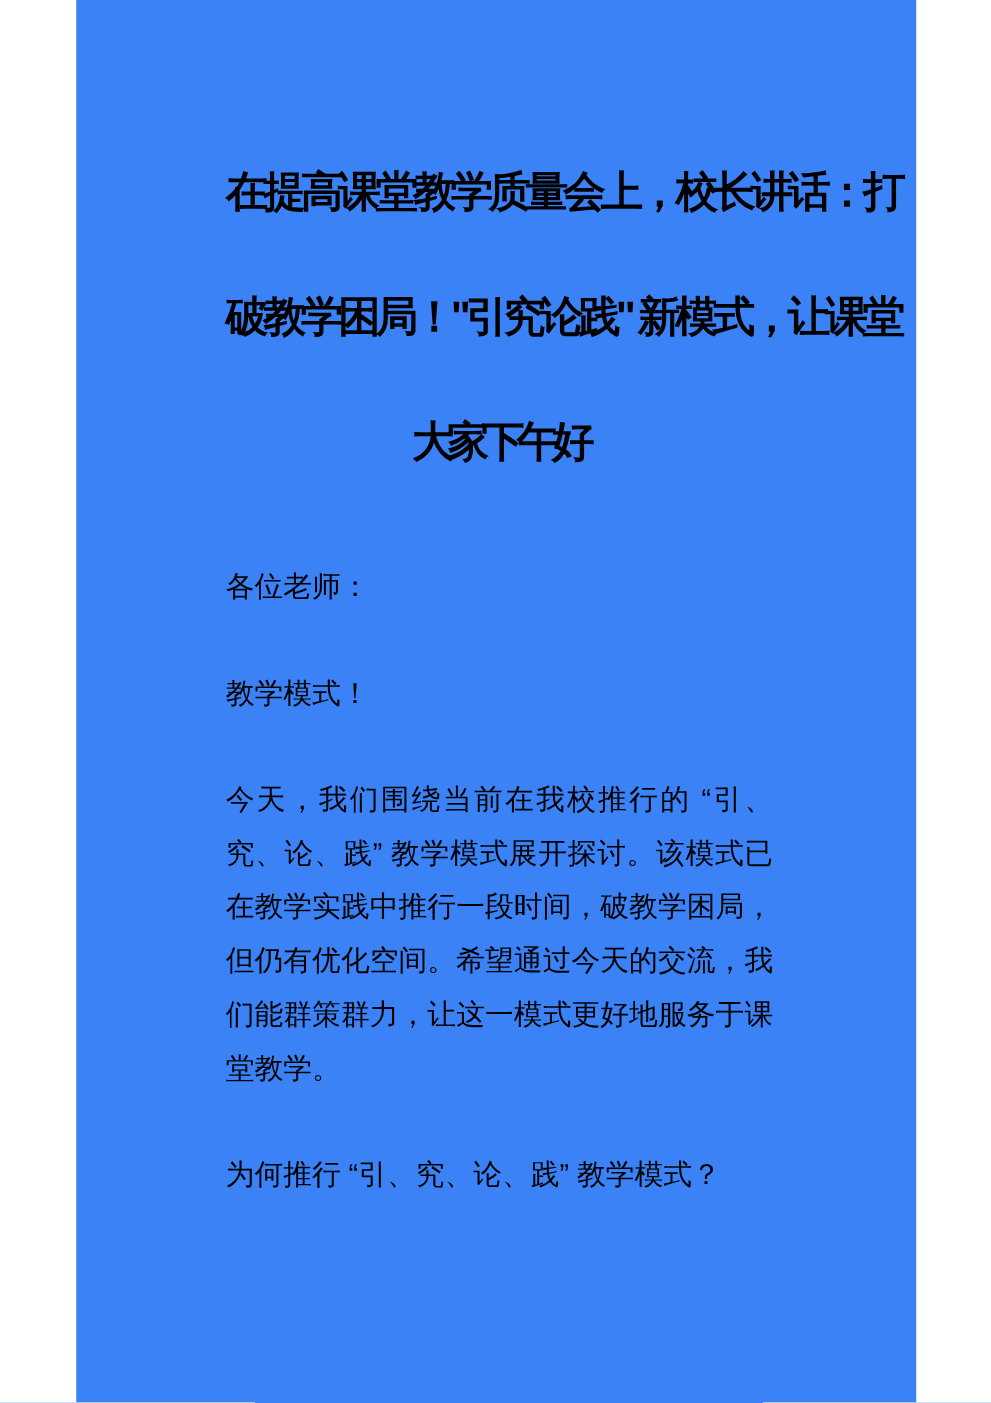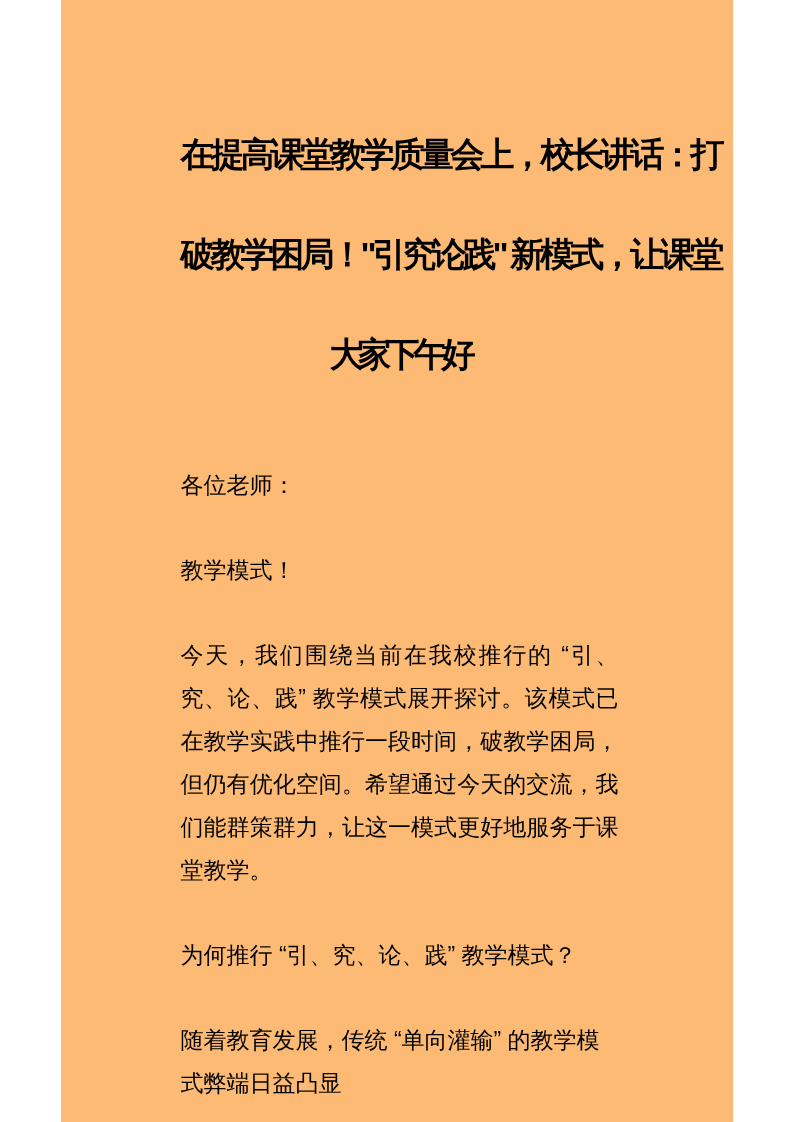--- a/index.html
+++ b/index.html
@@ -5,21 +5,21 @@
   html, body {
     margin: 0;
     padding: 0;
     background: #ffffff;
   }
   .page {
     position: relative;
     width: 672px;
     height: 1122px;
     margin: 0 auto;
-    background: #fdba74;
+    background: #3b82f6;
     overflow: hidden;
     font-family: "Liberation Sans", "DejaVu Sans", sans-serif;
     color: #000000;
     box-sizing: border-box;
     padding: 104px 114px 0 120px;
   }
   .doc-title {
     margin: 0 0 0 0;
     padding: 0;
     font-size: 34px;
@@ -30,21 +30,21 @@
   .title-line {
     display: block;
     line-height: 100px;
     white-space: nowrap;
     letter-spacing: -4px;
   }
   .title-line-last {
     letter-spacing: -6px;
   }
   .doc-body {
-    margin-top: 60px;
+    margin-top: 44px;
   }
   .doc-body p {
     margin: 0 0 42px 0;
     padding: 0;
     font-size: 23px;
     line-height: 43px;
     font-weight: 400;
     color: #000000;
     text-align: justify;
   }
@@ -61,16 +61,15 @@
     <span class="title-line">在提高课堂教学质量会上，校长讲话：打</span>
     <span class="title-line">破教学困局！"引究论践" 新模式，让课堂</span>
     <span class="title-line title-line-last">大家下午好</span>
   </h1>
 
   <div class="doc-body">
     <p class="single-line">各位老师：</p>
     <p class="single-line">教学模式！</p>
     <p>今天，我们围绕当前在我校推行的 “引、究、论、践” 教学模式展开探讨。该模式已在教学实践中推行一段时间，破教学困局，但仍有优化空间。希望通过今天的交流，我们能群策群力，让这一模式更好地服务于课堂教学。</p>
     <p class="single-line">为何推行 “引、究、论、践” 教学模式？</p>
-    <p class="single-line">随着教育发展，传统 “单向灌输” 的教学模式弊端日益凸显</p>
   </div>
 
 </div>
 
 </body></html>

